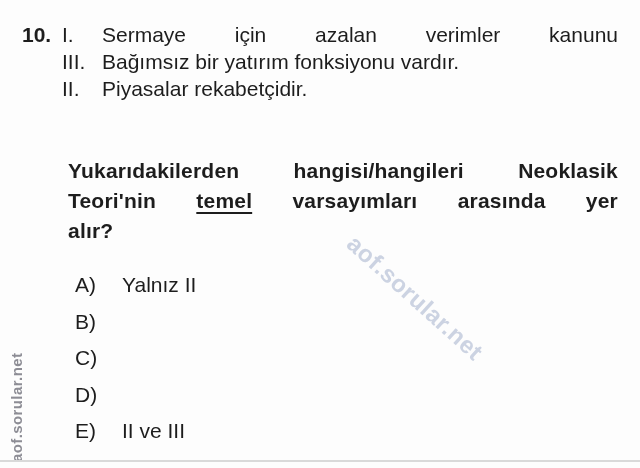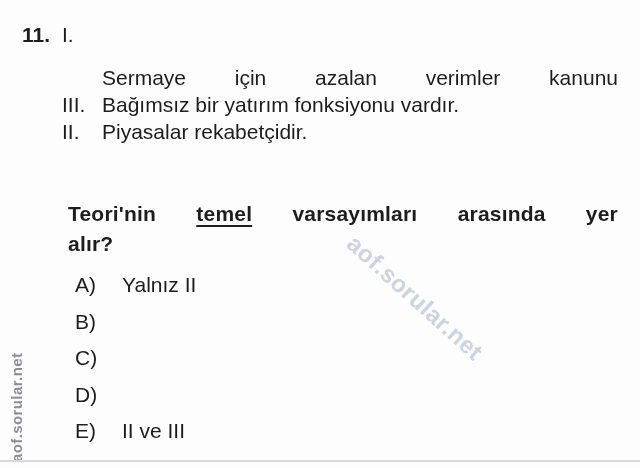--- a/index.html
+++ b/index.html
@@ -35,21 +35,20 @@
   .st-row { display: flex; }
   .st-numeral { flex: 0 0 40px; width: 40px; }
   .st-text { flex: 1; min-width: 0; }
 
   
   .jl {
     text-align: justify;
     -moz-text-align-last: justify;
     text-align-last: justify;
     text-justify: inter-word;
-    margin-top: 43px;
   }
 
   
   .stem {
     position: absolute;
     left: 68px;
     top: 156px;
     width: 550px;
     font-size: 21px;
     line-height: 30px;
@@ -116,21 +115,21 @@
   }
 </style>
 </head>
 <body>
 
 <div class="page">
 
   <div class="wm-diagonal">aof.sorular.net</div>
   <div class="wm-side">aof.sorular.net</div>
 
-  <div class="qnum">11.</div>
+  <div class="qnum">10.</div>
 
   <div class="statements">
     <div class="st-row">
       <span class="st-numeral">I.</span>
       <div class="st-text">
         <div class="jl">Sermaye için azalan verimler kanunu</div>
       </div>
     </div>
     <div class="st-row">
       <span class="st-numeral">III.</span>
@@ -140,20 +139,21 @@
     </div>
     <div class="st-row">
       <span class="st-numeral">II.</span>
       <div class="st-text">
         <div>Piyasalar rekabetçidir.</div>
       </div>
     </div>
   </div>
 
   <div class="stem">
+    <div class="jl">Yukarıdakilerden hangisi/hangileri Neoklasik</div>
     <div class="jl"><span>Teori'nin</span> <span class="u">temel</span> <span>varsayımları arasında yer</span></div>
     <div>alır?</div>
   </div>
 
   <div class="options">
     <div class="opt-row">
       <span class="opt-letter">A)</span>
       <span class="opt-text">Yalnız II</span>
     </div>
     <div class="opt-row">

